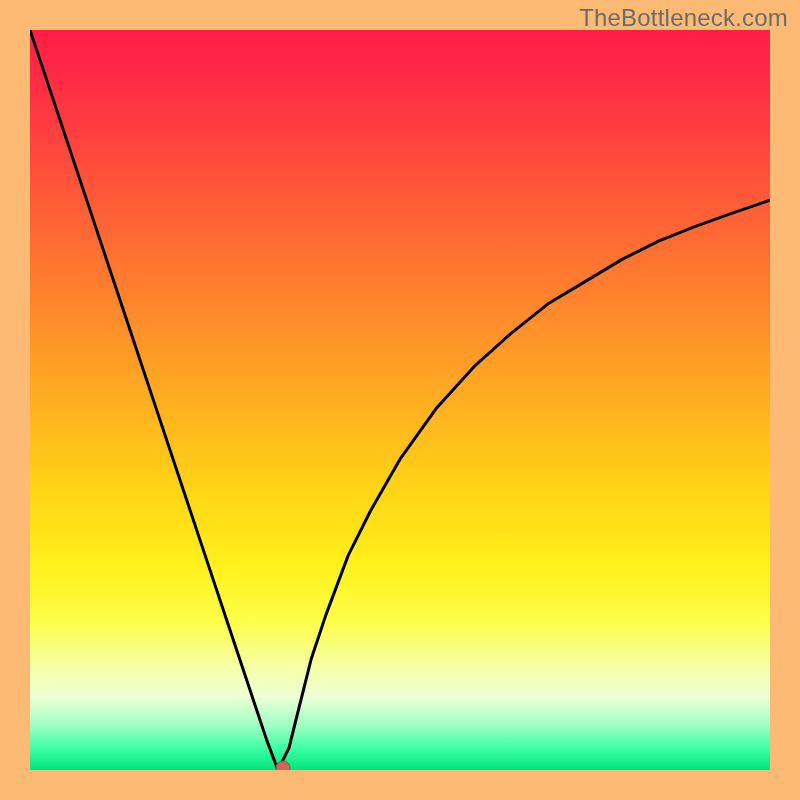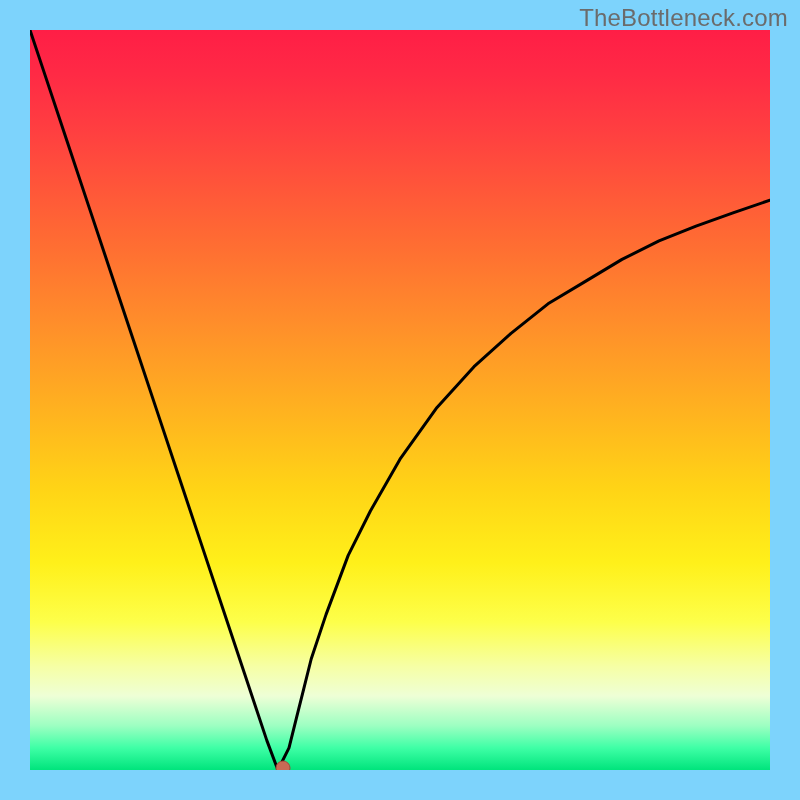--- a/index.html
+++ b/index.html
@@ -1,21 +1,21 @@
 <!DOCTYPE html>
 <html><head>
 <meta charset="utf-8">
 <style>
   * { margin: 0; padding: 0; box-sizing: border-box; }
   html, body { width: 800px; height: 800px; overflow: hidden; background: #000; }
   .frame {
     position: relative;
     width: 800px;
     height: 800px;
-    background: #7dd3fc;
+    background: #fdba74;
   }
   .watermark {
     position: absolute;
     top: 4px;
     right: 12px;
     font-family: Arial, Helvetica, sans-serif;
     font-size: 24px;
     color: #6b6b6b;
     font-weight: 500;
     letter-spacing: 0.2px;

